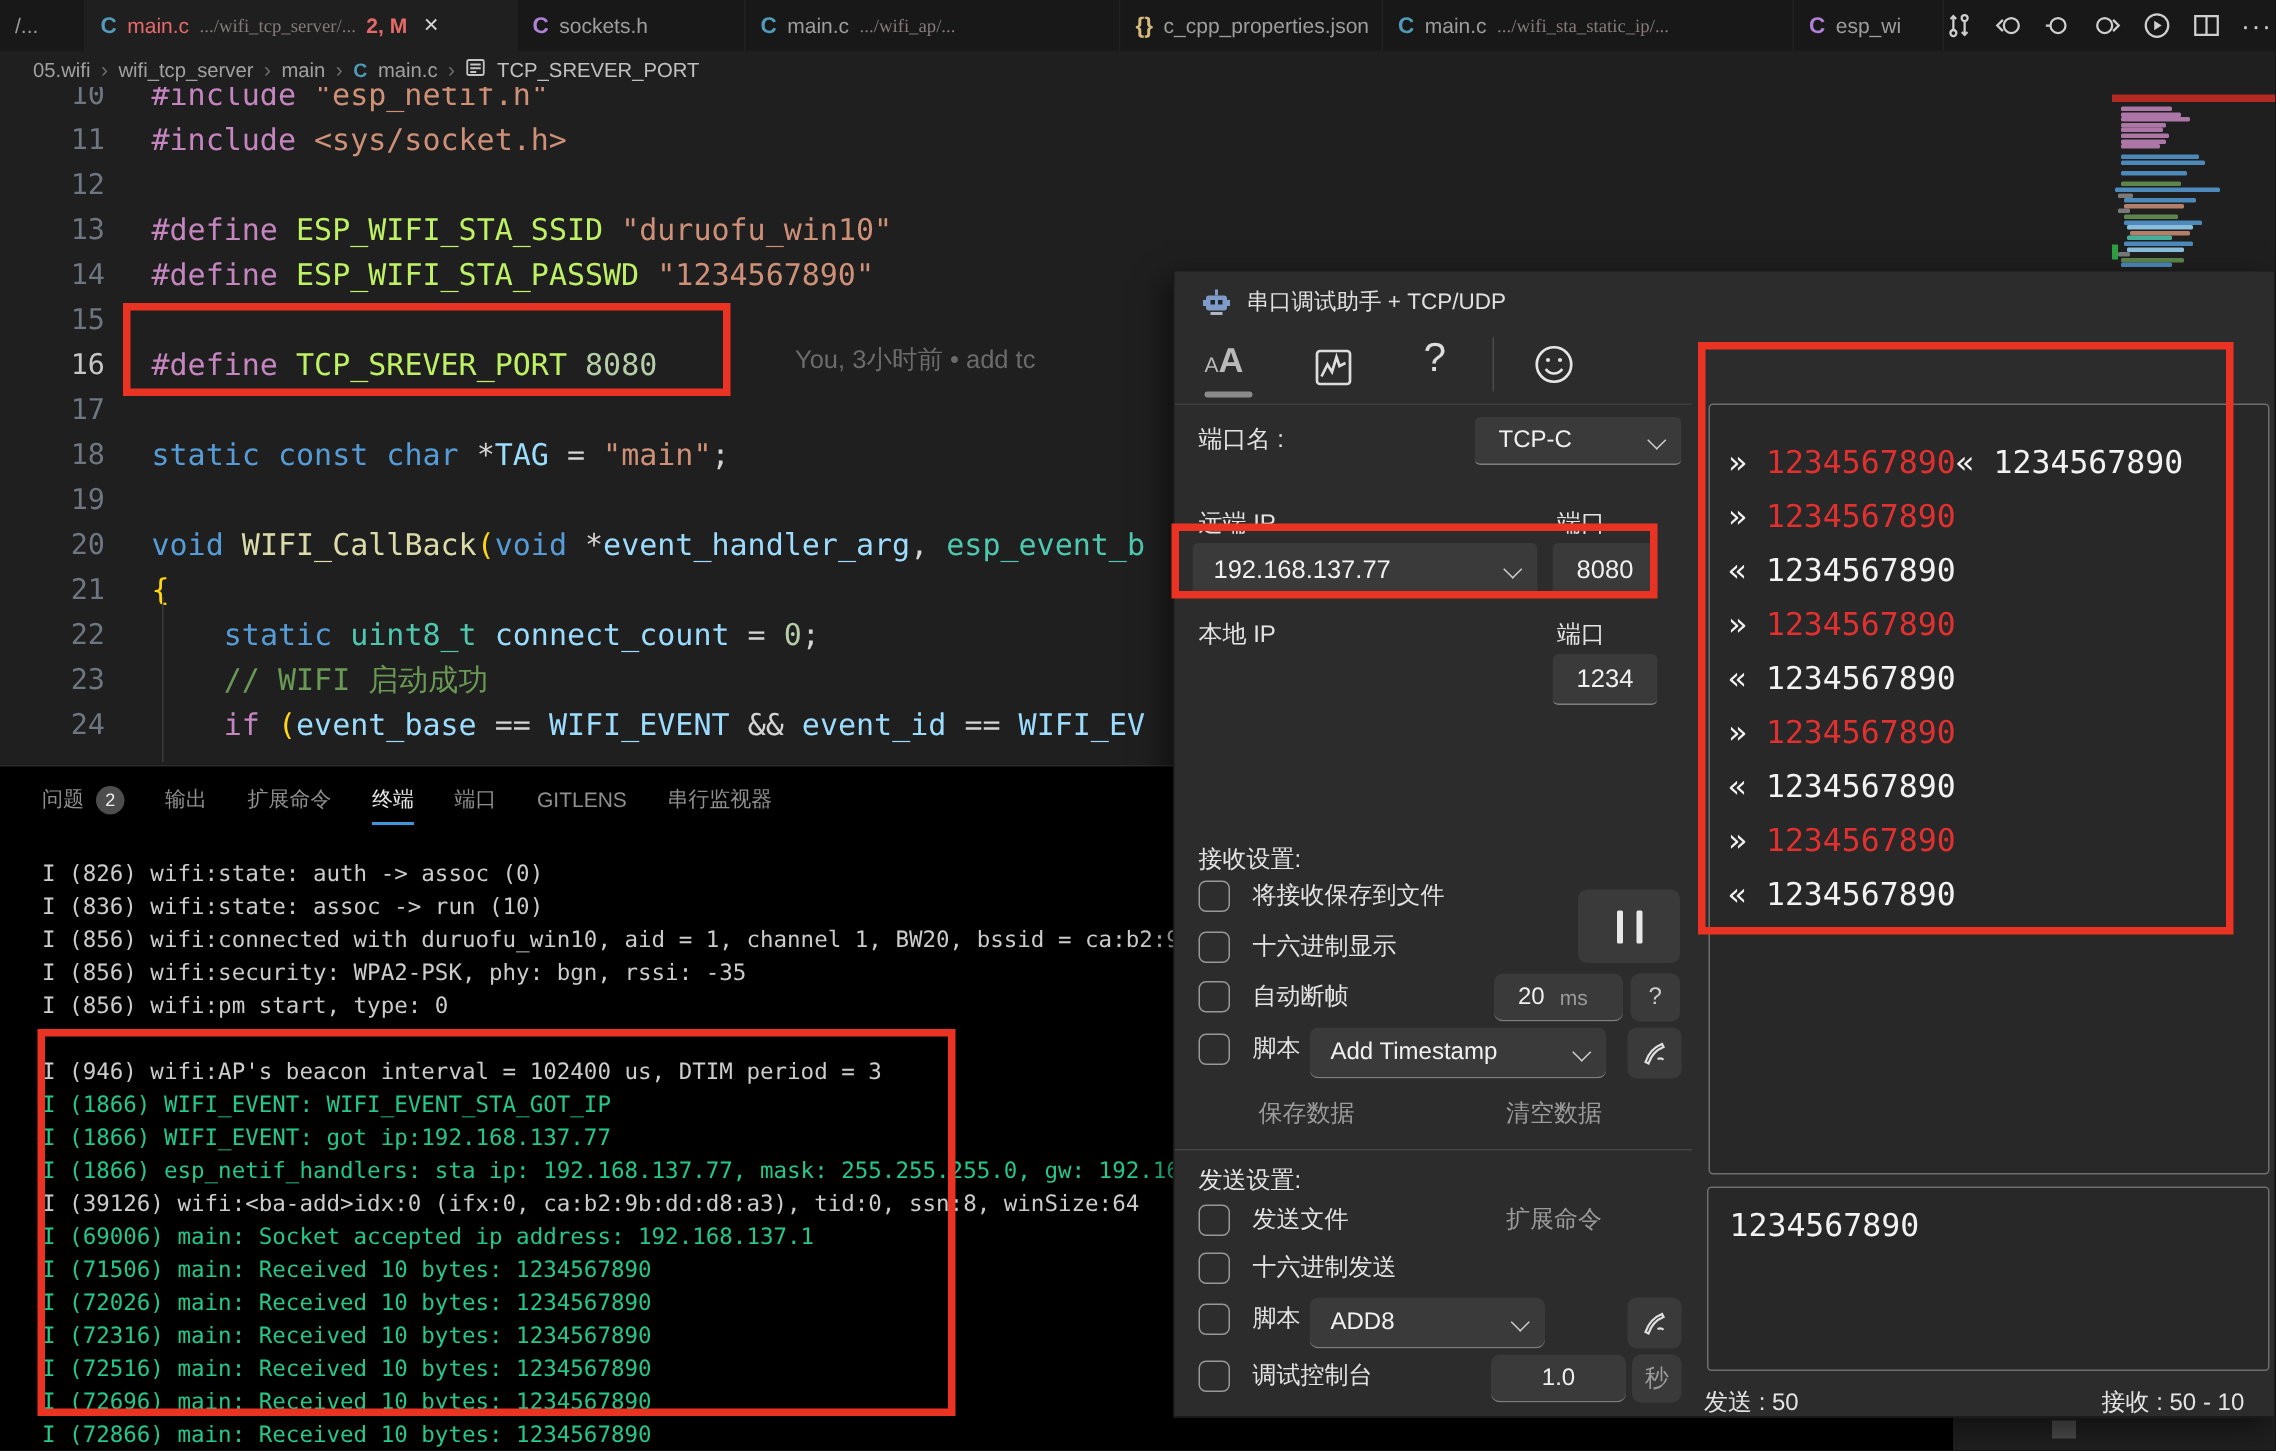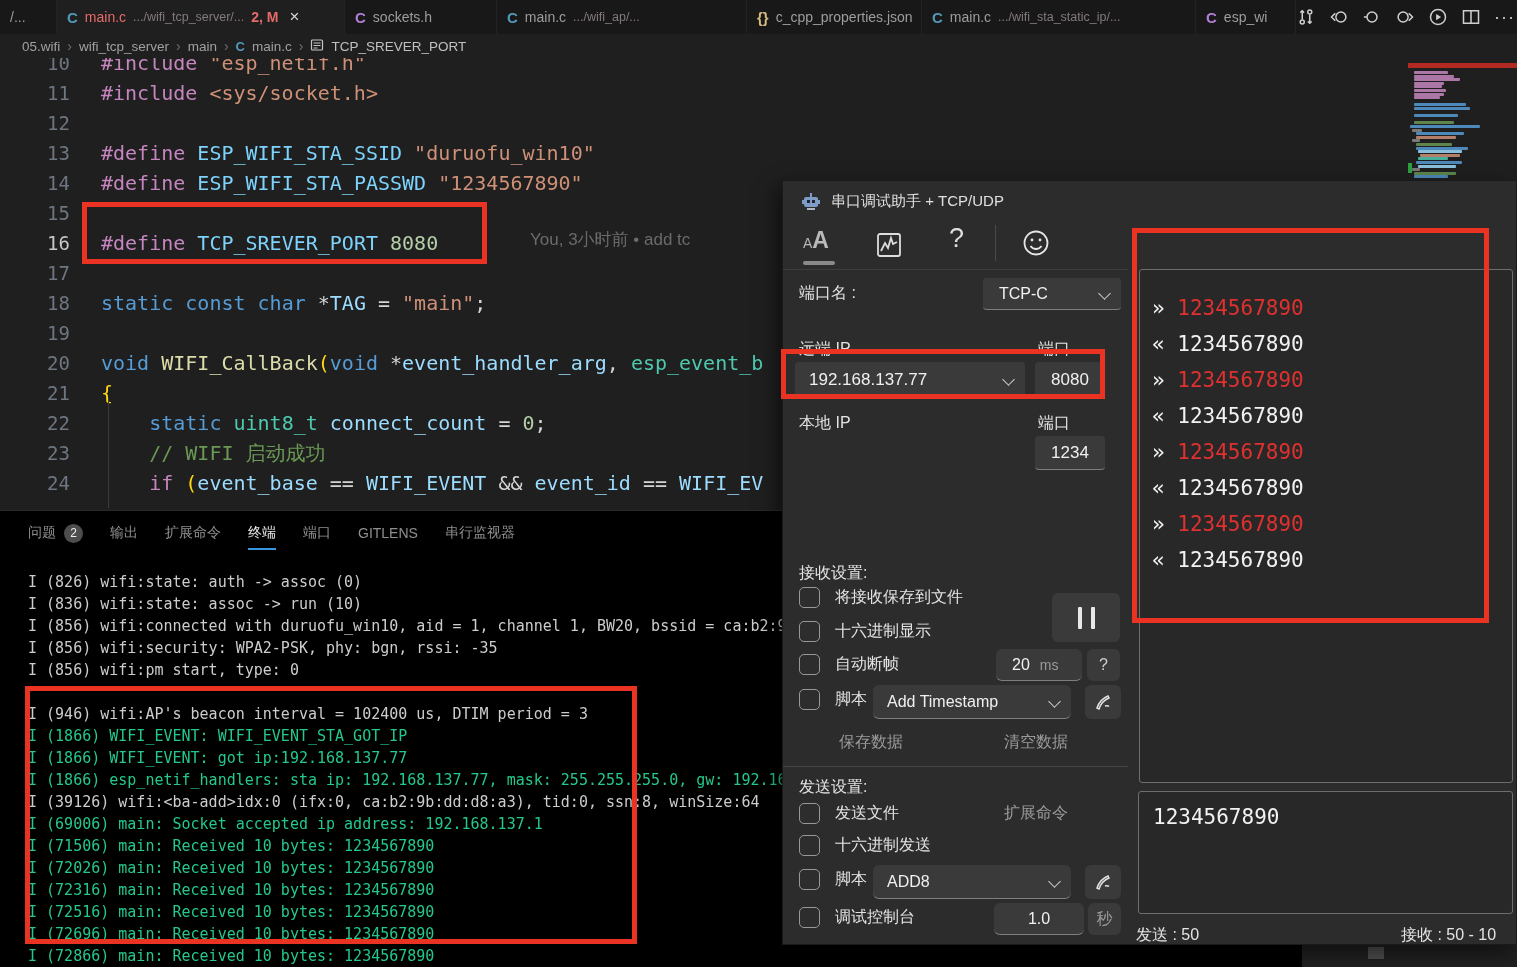--- a/index.html
+++ b/index.html
@@ -5,36 +5,36 @@
   html,body{margin:0;padding:0;background:#111;}
   .screen{position:relative;width:1517px;height:967px;background:#1f1f1f;overflow:hidden;
           font-family:"Liberation Sans","DejaVu Sans",sans-serif;color:#ccc;}
   .abs{position:absolute;}
   
   .tabbar{left:0;top:0;width:1517px;height:34px;background:#181818;z-index:5;display:flex;border-bottom:1px solid #252525;}
   .tab{height:34px;display:flex;align-items:center;gap:7px;padding:0 10px;box-sizing:border-box;
        border-right:1px solid #222;background:#181818;font-size:14px;color:#9d9d9d;white-space:nowrap;overflow:hidden;}
   .tab.active{background:#1f1f1f;}
   .tab .ficon{font-weight:bold;font-size:15px;}
-  .tab .desc{font-size:12.5px;color:#847a7a;}
+  .tab .desc{font-size:12.5px;color:#847a7a;font-family:Liberation Serif, serif;}
   .tab .suffix{color:#e66a6a;font-weight:bold;}
   .tab .closex{color:#d7d7d7;font-size:17px;margin-left:4px;}
   .tab-actions{margin-left:auto;display:flex;align-items:center;gap:13px;padding-right:10px;}
   .tab-actions svg{display:block;}
   
   .breadcrumb{left:0;top:34px;width:1517px;height:24px;background:#1f1f1f;z-index:5;display:flex;align-items:center;
               padding-left:22px;font-size:13.5px;color:#a0a0a0;gap:7px;}
   .breadcrumb .sep{color:#6f6f6f;font-size:14px;}
   .breadcrumb .cico{color:#519aba;font-weight:bold;font-size:13px;}
   
   .code-line{position:absolute;left:0;height:30px;line-height:30px;white-space:pre;
              font-family:"DejaVu Sans Mono",monospace;font-size:20px;z-index:1;}
   .code-line .lnum{position:absolute;left:0;width:70px;text-align:right;color:#6e7681;font-size:19px;}
   .code-line .ctext{position:absolute;left:101px;}
-  .tk-kw{color:#569cd6}.tk-ctl{color:#c586c0}.tk-macro{color:#7dd3fc}.tk-var{color:#9cdcfe}
+  .tk-kw{color:#569cd6}.tk-ctl{color:#c586c0}.tk-macro{color:#bef264}.tk-var{color:#9cdcfe}
   .tk-str{color:#ce9178}.tk-num{color:#b5cea8}.tk-fn{color:#dcdcaa}.tk-type{color:#4ec9b0}
   .tk-cmt{color:#6a9955}.tk-pl{color:#d4d4d4}.tk-brk{color:#ffd710}
   .blame{position:absolute;left:530px;top:228px;color:#6b6b6b;font-size:17px;z-index:1;white-space:nowrap;}
   .indent-guide{position:absolute;left:108px;top:398px;width:1px;height:110px;background:#3a3a3a;z-index:1;}
   
   .minimap{left:1408px;top:35px;width:109px;height:145px;background:#1f1f1f;z-index:2;overflow:hidden;}
   .mrow{position:absolute;height:3px;border-radius:1px;opacity:.85;}
   
   .panel{left:0;top:510px;width:1302px;height:457px;background:#000000;z-index:6;border-top:1px solid #2b2b2b;}
   .ptabs{position:absolute;left:28px;top:10px;display:flex;gap:27px;align-items:center;font-size:14px;color:#8f8f8f;height:28px;}
@@ -353,21 +353,21 @@
 
     <span class="cb" style="left:16px;top:622px;"></span>
     <span class="abs s-label" style="left:52px;top:622px;">发送文件</span>
     <span class="abs s-label gray" style="left:221px;top:622px;">扩展命令</span>
 
     <span class="cb" style="left:16px;top:654px;"></span>
     <span class="abs s-label" style="left:52px;top:654px;">十六进制发送</span>
 
     <span class="cb" style="left:16px;top:688px;"></span>
     <span class="abs s-label" style="left:52px;top:688px;">脚本</span>
-    <div class="abs s-field" style="left:90px;top:684px;width:198px;height:34px;padding-left:14px;border-radius:6px;">
+    <div class="abs s-field" style="left:90px;top:684px;width:157px;height:34px;padding-left:14px;border-radius:6px;">
       <span>ADD8</span>
       <span class="chev"></span>
     </div>
     <div class="s-btnbox" style="left:302px;top:684px;width:36px;height:34px;">
       <svg width="18" height="18" viewBox="0 0 18 18" fill="none" stroke="#e0e0e0" stroke-width="1.5">
           <path d="M3 15c2-6 6-10 11-12l1 2c-5 2-8 5-10 11z"></path>
           <path d="M11 13c1.5-.5 3-.5 4 .5"></path>
         </svg>
     </div>
 
@@ -375,20 +375,21 @@
     <span class="abs s-label" style="left:52px;top:726px;">调试控制台</span>
     <div class="abs s-field" style="left:211px;top:722px;width:90px;height:32px;justify-content:center;border-radius:6px;">
       <span>1.0</span>
     </div>
     <div class="s-btnbox gray" style="left:305px;top:722px;width:33px;height:32px;">
       <span>秒</span>
     </div>
 
     <div class="s-panel" style="left:356px;top:88px;width:374px;height:514px;padding:20px 0 0 12px;">
       <div>
+          <div class="msg"><span class="mg-w">» </span><span class="mg-r">1234567890</span><span class="mg-w">« 1234567890</span></div>
           <div class="msg"><span class="mg-w">» </span><span class="mg-r">1234567890</span></div>
           <div class="msg"><span class="mg-w">« </span><span class="mg-w">1234567890</span></div>
           <div class="msg"><span class="mg-w">» </span><span class="mg-r">1234567890</span></div>
           <div class="msg"><span class="mg-w">« </span><span class="mg-w">1234567890</span></div>
           <div class="msg"><span class="mg-w">» </span><span class="mg-r">1234567890</span></div>
           <div class="msg"><span class="mg-w">« </span><span class="mg-w">1234567890</span></div>
           <div class="msg"><span class="mg-w">» </span><span class="mg-r">1234567890</span></div>
           <div class="msg"><span class="mg-w">« </span><span class="mg-w">1234567890</span></div>
         </div>
     </div>

